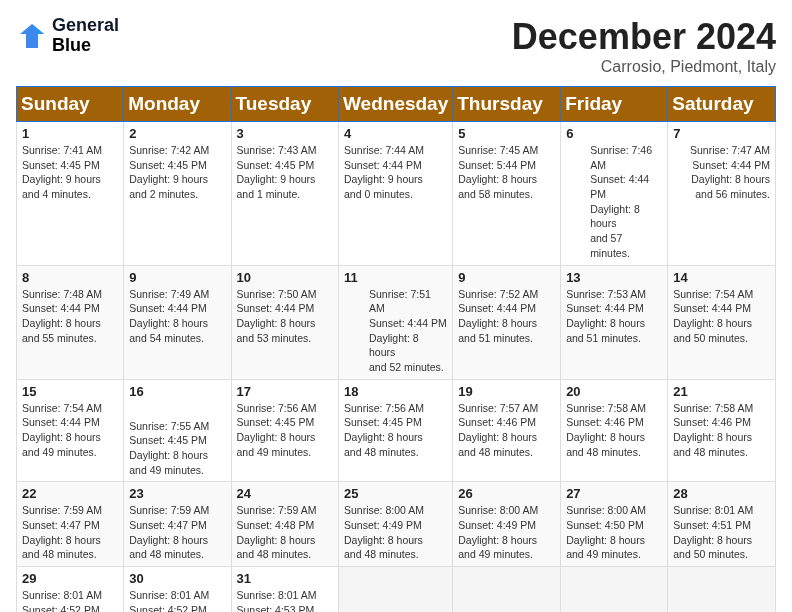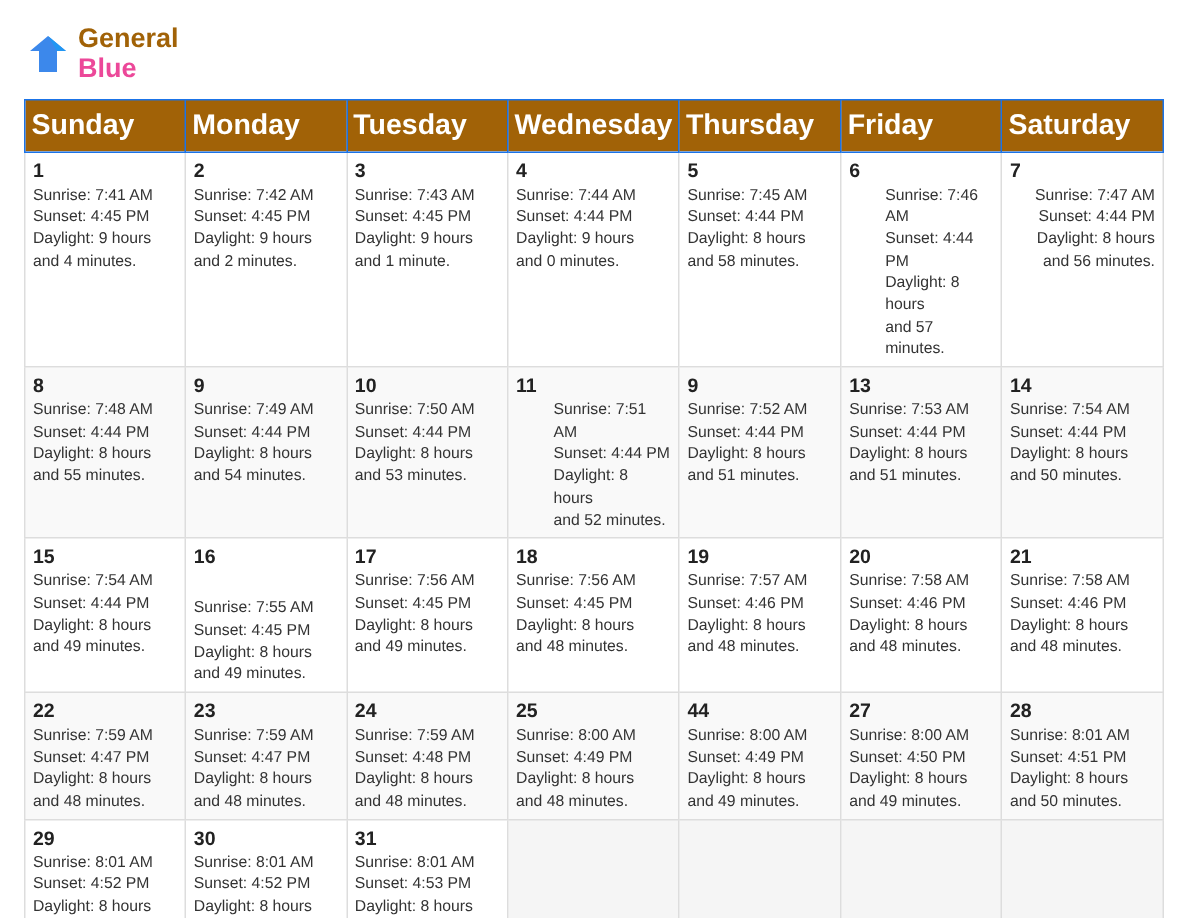--- a/index.html
+++ b/index.html
@@ -20,21 +20,21 @@
       display: flex;
       align-items: center;
       gap: 4px;
     }
     .logo-text {
       font-size: 18px;
       font-weight: bold;
       color: #333;
       line-height: 1.1;
     }
-    .logo-text span { color: #a16207; }
+    .logo-text span { color: #0f172a; }
     .logo-bird {
       width: 32px;
       height: 32px;
     }
     .title-area { text-align: right; }
     .month-title {
       font-size: 36px;
       font-weight: bold;
       color: #222;
     }
@@ -86,22 +86,26 @@
 <body>
 
 <div class="header-area">
   <div class="logo">
     <svg class="logo-bird" viewBox="0 0 32 32">
       <polygon points="16,4 28,14 22,14 22,28 10,28 10,14 4,14" fill="#1a73e8" opacity="0.85"></polygon>
       <polygon points="16,4 28,14 22,14" fill="#2196F3"></polygon>
     </svg>
     <div class="logo-text">
       <div><span>General</span></div>
-      <div><span style="color:#ec4899">Blue</span></div>
+      <div><span style="color:#000000">Blue</span></div>
     </div>
+  </div>
+  <div class="title-area">
+    <div class="month-title">December 2024</div>
+    <div class="location">Carrosio, Piedmont, Italy</div>
   </div>
 </div>
 
 <table class="calendar">
   <thead>
     <tr id="header-row">
         <th>Sunday</th>
         <th>Monday</th>
         <th>Tuesday</th>
         <th>Wednesday</th>
@@ -136,21 +140,21 @@
         <td>
           <span class="day-num">4</span>
           <div class="day-info" style="white-space: pre-line;">Sunrise: 7:44 AM
 Sunset: 4:44 PM
 Daylight: 9 hours
 and 0 minutes.</div>
         </td>
         <td>
           <span class="day-num">5</span>
           <div class="day-info" style="white-space: pre-line;">Sunrise: 7:45 AM
-Sunset: 4:44 PM
+Sunset: 5:44 PM
 Daylight: 8 hours
 and 58 minutes.</div>
         </td>
         <td>
           <span class="day-num">6</span>
           <div class="day-info" style="white-space: pre-line; margin-left: 24px;">Sunrise: 7:46 AM
 Sunset: 4:44 PM
 Daylight: 8 hours
 and 57 minutes.</div>
         </td>
@@ -287,21 +291,21 @@
 and 48 minutes.</div>
         </td>
         <td>
           <span class="day-num">25</span>
           <div class="day-info" style="white-space: pre-line;">Sunrise: 8:00 AM
 Sunset: 4:49 PM
 Daylight: 8 hours
 and 48 minutes.</div>
         </td>
         <td>
-          <span class="day-num">44</span>
+          <span class="day-num">26</span>
           <div class="day-info" style="white-space: pre-line;">Sunrise: 8:00 AM
 Sunset: 4:49 PM
 Daylight: 8 hours
 and 49 minutes.</div>
         </td>
         <td>
           <span class="day-num">27</span>
           <div class="day-info" style="white-space: pre-line;">Sunrise: 8:00 AM
 Sunset: 4:50 PM
 Daylight: 8 hours

